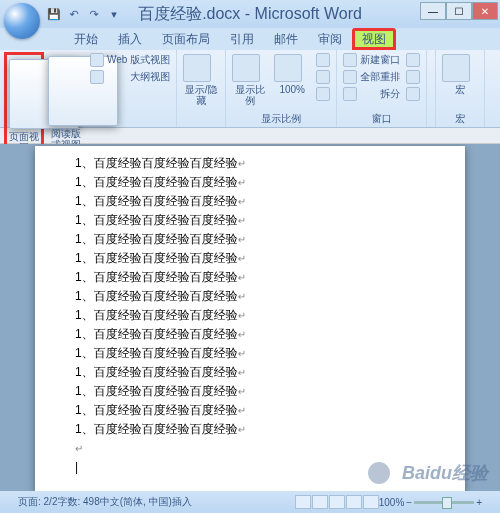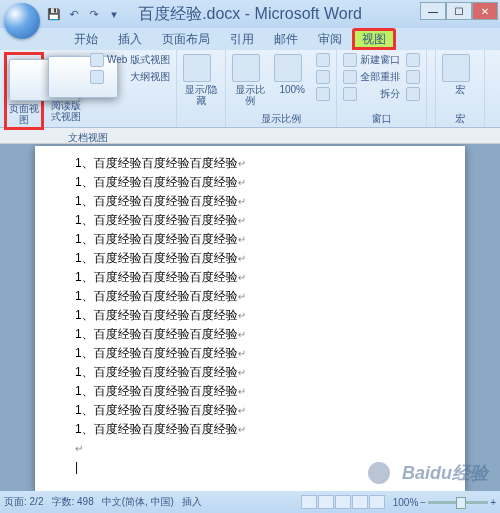--- a/index.html
+++ b/index.html
@@ -28,25 +28,25 @@
 .bigbtn span { font-size: 10px; text-align: center; line-height: 11px; color: #3a5a8a; }
 .boxed-red { border: 3px solid #e33; }
 .smallbtns { display: flex; flex-direction: column; gap: 1px; }
 .smallbtn { display: flex; align-items: center; gap: 3px; padding: 1px 2px; cursor: pointer; color: #3a5a8a; font-size: 10px; justify-content: space-between; }
 .smallbtn .ic { width: 14px; height: 14px; }
 .ic { background: #d7e6f5; border: 1px solid #a8c0da; border-radius: 2px; }
 .ic.page { background: linear-gradient(#fff,#e0ecf8); }
 
 .ruler-h { height: 16px; background: #e8eef4; border-bottom: 1px solid #ccc; }
 .docarea { position: absolute; top: 144px; bottom: 22px; left: 0; right: 0; background: #8ba8c4; display: flex; justify-content: center; overflow: hidden; }
-.page { width: 430px; background: #fff; margin-top: 2px; box-shadow: 0 2px 8px rgba(0,0,0,.4); padding: 8px 28px 32px 40px; }
+.page { width: 430px; background: #fff; margin-top: 2px; box-shadow: 0 2px 8px rgba(0,0,0,.4); padding: 8px 28px 60px 40px; }
 .line { font-size: 12px; color: #000; line-height: 19px; white-space: nowrap; }
 .line .mk { color: #888; font-size: 10px; }
 
-.statusbar { position: absolute; bottom: 0; height: 22px; width: 100%; background: linear-gradient(#cfe3f7,#bcd7f3); display: flex; align-items: center; font-size: 10px; color: #3a5a8a; padding: 0 4px; gap: 8px; }
+.statusbar { position: absolute; bottom: 0; height: 22px; width: 100%; background: linear-gradient(#cfe3f7,#bcd7f3); display: flex; align-items: center; font-size: 10px; color: #3a5a8a; padding: 0 18px; }
 .statusbar .spacer { flex: 1; }
 .viewbtns { display: flex; gap: 1px; }
 .vb { width: 16px; height: 14px; background: #e3eefc; border: 1px solid #a8c0da; }
 .zoom { display: flex; align-items: center; gap: 2px; }
 .slider { width: 60px; height: 3px; background: #9bb; position: relative; }
 .slider::after { content: ''; position: absolute; width: 8px; height: 10px; background: #e0ecf8; border: 1px solid #7a9; left: 28px; top: -4px; }
 
 .watermark { position: absolute; right: 12px; bottom: 28px; font-size: 18px; color: rgba(80,110,150,.55); font-weight: bold; font-style: italic; display: flex; align-items: center; gap: 12px; }
 .watermark .wm-ic { width: 22px; height: 22px; border-radius: 50%; background: rgba(80,110,150,.4); }
 </style>

